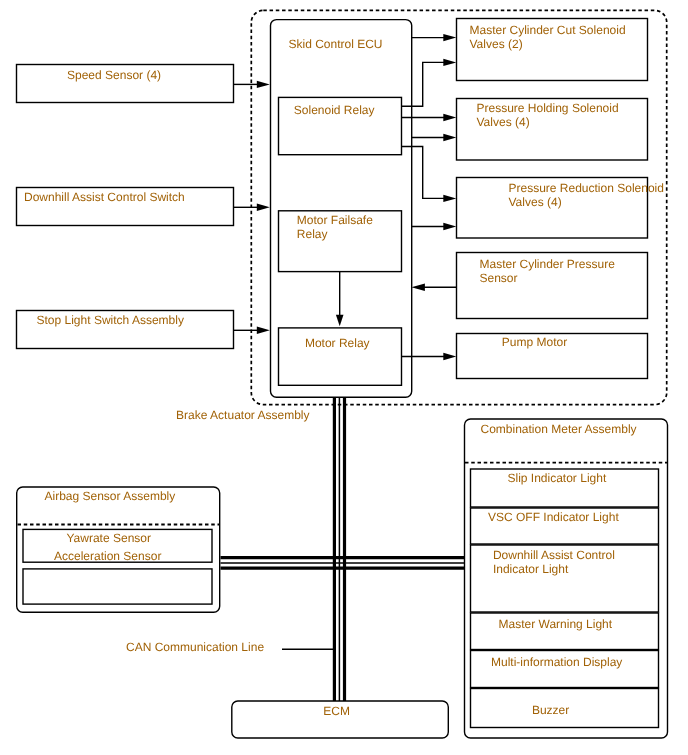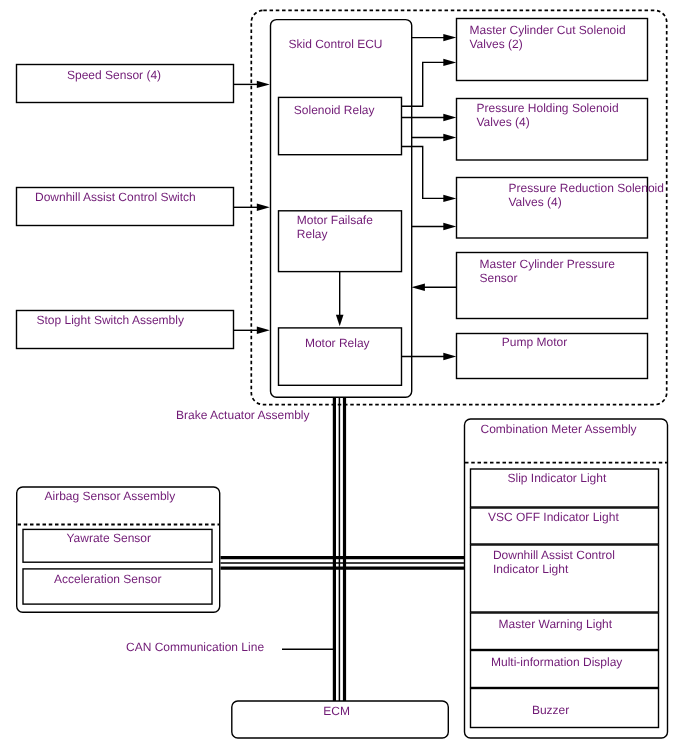--- a/index.html
+++ b/index.html
@@ -1,21 +1,21 @@
 <!DOCTYPE html>
 <html><head>
 <meta charset="utf-8">
 <title>VSC System Block Diagram</title>
 <style>
   html,body{margin:0;padding:0;background:#fff;}
   body{width:688px;height:755px;overflow:hidden;
        font-family:"Liberation Sans",sans-serif;font-size:12px;color:#000;
        -webkit-font-smoothing:antialiased;text-rendering:geometricPrecision;}
   #diagram{position:relative;width:688px;height:755px;background:#fff;}
-  .lbl{position:absolute;font-size:12px;line-height:14px;color:#701a75;white-space:pre;}
+  .lbl{position:absolute;font-size:12px;line-height:14px;color:#a16207;white-space:pre;}
   svg.wires{position:absolute;left:0;top:0;width:688px;height:755px;}
 </style>
 </head>
 <body>
 
 <div id="diagram">
 
   <svg class="wires" viewBox="0 0 688 755" xmlns="http://www.w3.org/2000/svg">
     <rect x="251.3" y="10.4" width="415.4" height="394.2" rx="12" ry="12" fill="none" stroke="#000" stroke-width="1.7" stroke-dasharray="3.5 2.75"></rect>
   </svg>
@@ -43,21 +43,21 @@
       <rect x="470.5" y="545" width="188" height="67"></rect>
       <rect x="470.5" y="613" width="188" height="36.5"></rect>
       <rect x="470.5" y="650.5" width="188" height="37"></rect>
       <rect x="470.5" y="688.5" width="188" height="39"></rect>
       <rect x="231.8" y="701" width="216.5" height="37" rx="6" ry="6"></rect>
     </g>
   </svg>
 
   <div class="lbl" style="left:67px;top:67.5px;">Speed Sensor (4)</div>
 
-  <div class="lbl" style="left:35px;top:190px;">Downhill Assist Control Switch</div>
+  <div class="lbl" style="left:24px;top:190px;">Downhill Assist Control Switch</div>
 
   <div class="lbl" style="left:36.5px;top:312.8px;">Stop Light Switch Assembly</div>
 
   <div class="lbl" style="left:288.5px;top:36.5px;">Skid Control ECU</div>
 
   <div class="lbl" style="left:293.8px;top:102.9px;">Solenoid Relay</div>
 
   <div class="lbl" style="left:296.8px;top:213px;">Motor Failsafe
 Relay</div>
 
@@ -74,21 +74,21 @@
 
   <div class="lbl" style="left:479.5px;top:257px;">Master Cylinder Pressure
 Sensor</div>
 
   <div class="lbl" style="left:501.8px;top:335.3px;">Pump Motor</div>
 
   <div class="lbl" style="left:176.1px;top:408.1px;">Brake Actuator Assembly</div>
 
   <div class="lbl" style="left:44.5px;top:488.5px;text-align:center;">Airbag Sensor Assembly</div>
   <div class="lbl" style="left:66.5px;top:531px;">Yawrate Sensor</div>
-  <div class="lbl" style="left:54px;top:572px;">Acceleration Sensor</div>
+  <div class="lbl" style="left:54px;top:549px;">Acceleration Sensor</div>
 
   <div class="lbl" style="left:480.5px;top:421.5px;">Combination Meter Assembly</div>
 
   <div class="lbl" style="left:507.5px;top:471px;">Slip Indicator Light</div>
 
   <div class="lbl" style="left:488px;top:510px;">VSC OFF Indicator Light</div>
 
   <div class="lbl" style="left:492.9px;top:548.3px;">Downhill Assist Control
 Indicator Light</div>
 

